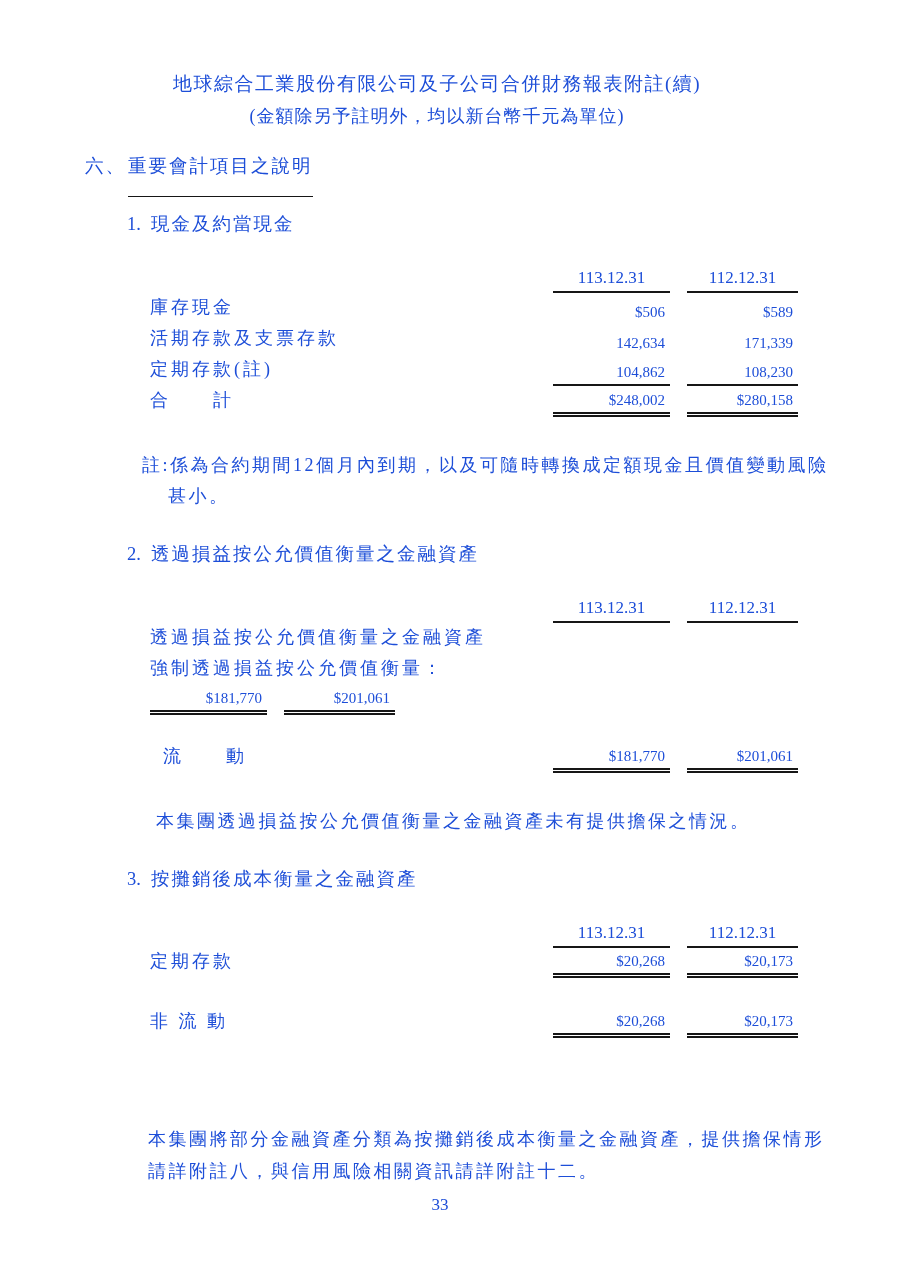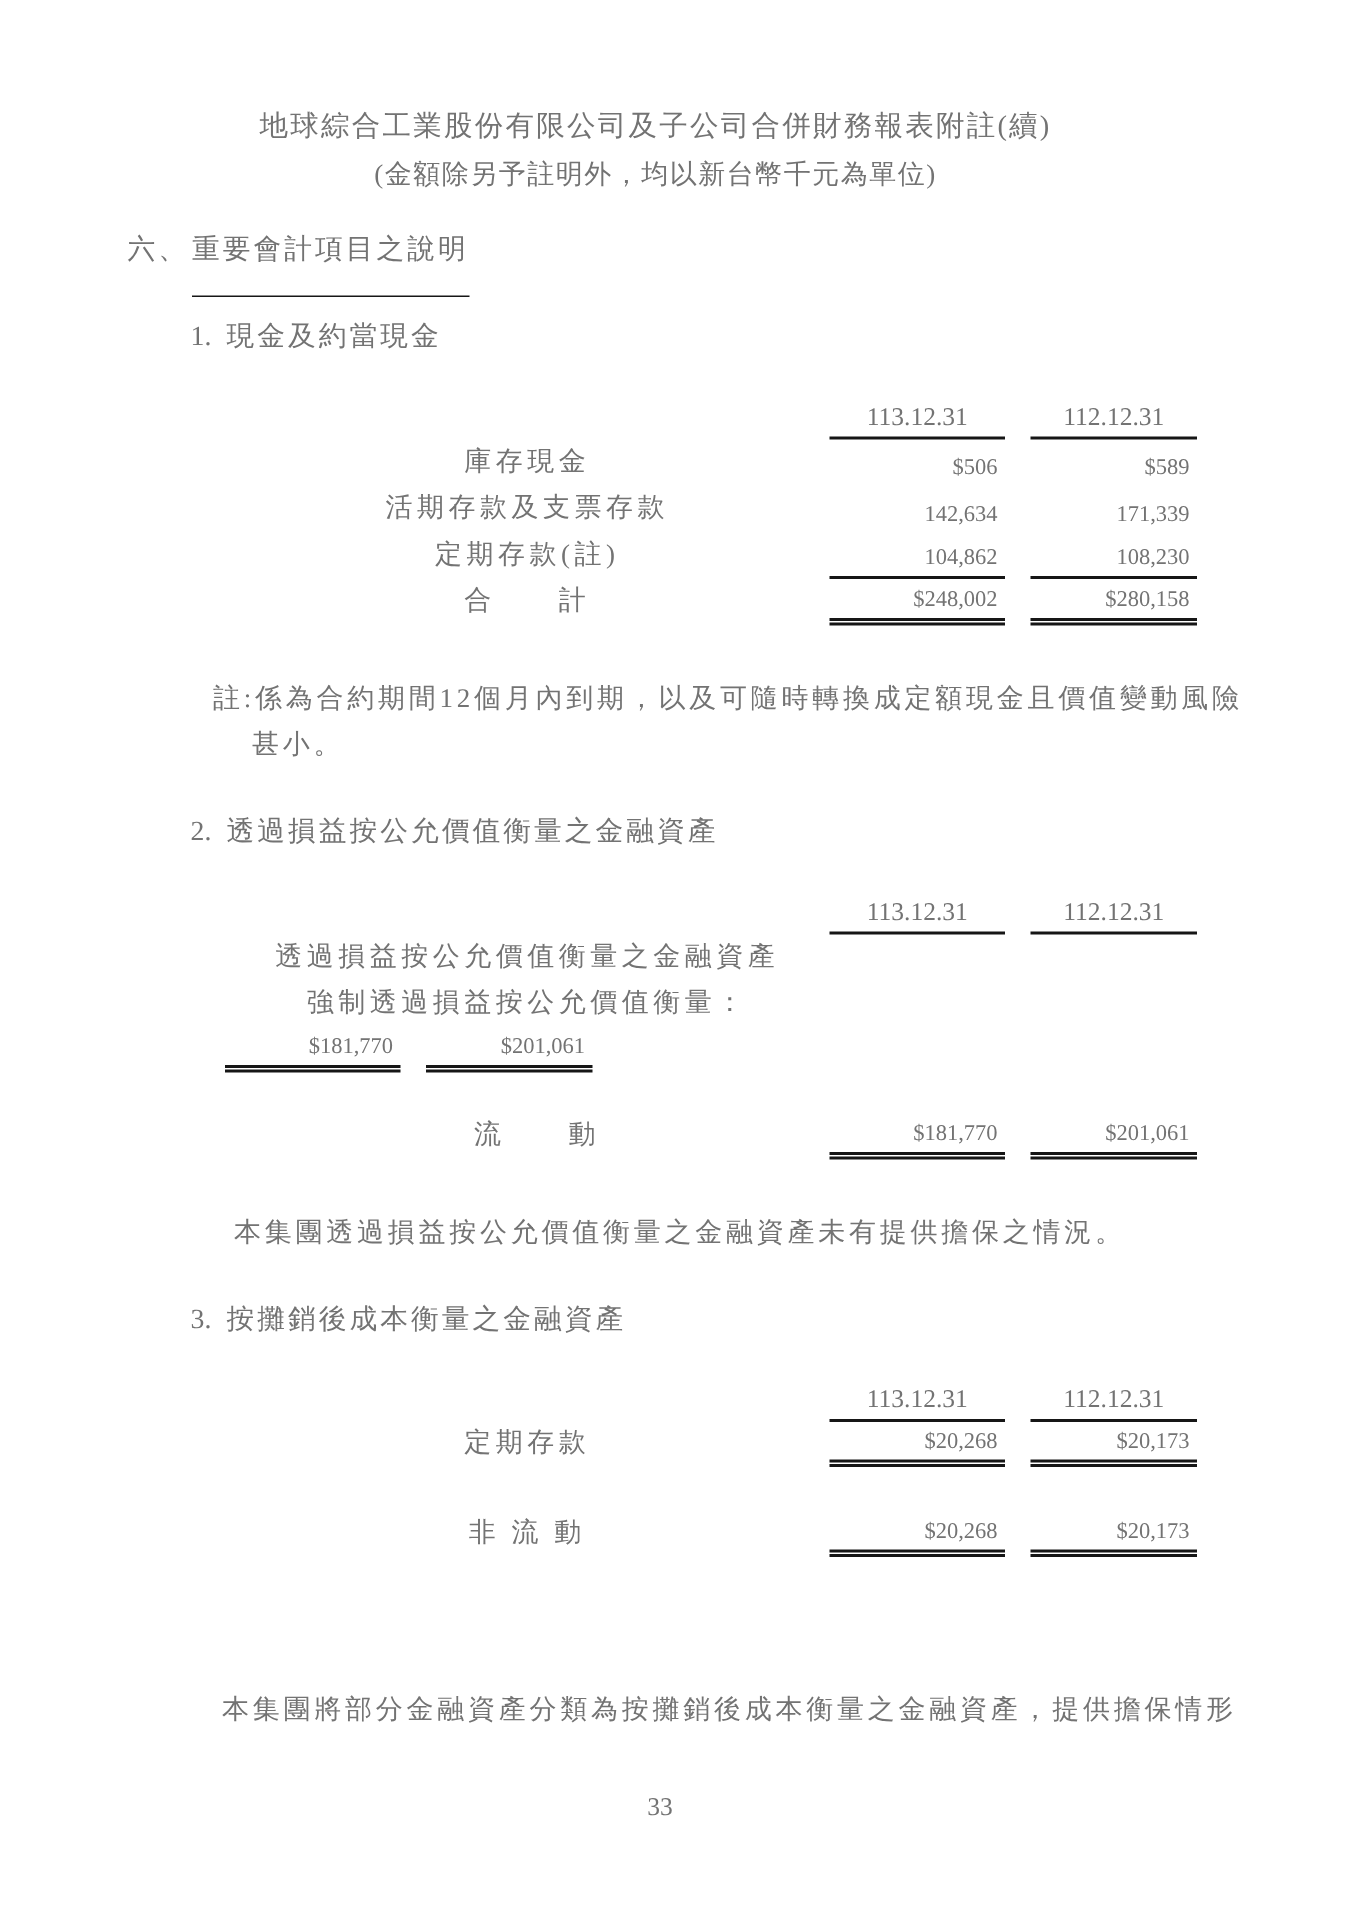--- a/index.html
+++ b/index.html
@@ -2,21 +2,21 @@
 <html><head>
 <meta charset="utf-8">
 <style>
   * { box-sizing: border-box; margin: 0; padding: 0; }
   html, body { background: #ffffff; }
   .page {
     position: relative;
     width: 900px;
     height: 1273px;
     background: #ffffff;
-    color: #737373;
+    color: #1d4ed8;
     font-family: "Liberation Serif", "DejaVu Serif", serif;
     overflow: hidden;
   }
   .abs { position: absolute; }
 
   
   .title1 { top: 71px; left: 0; right: 26px; text-align: center; font-size: 19px; letter-spacing: 1.5px; }
   .title2 { top: 104px; left: 0; right: 26px; text-align: center; font-size: 18px; letter-spacing: 1px; }
 
   .section-head { top: 153px; left: 85px; font-size: 18.5px; letter-spacing: 2px; }
@@ -25,21 +25,21 @@
 
   .item-head { font-size: 18.5px; letter-spacing: 2px; }
   .item-head .it-num { display: inline-block; width: 24px; letter-spacing: 0; }
   .item1-head { top: 211px; left: 127px; }
   .item2-head { top: 541px; left: 127px; }
   .item3-head { top: 866px; left: 127px; }
 
   
   .tbl { position: absolute; left: 150px; width: 648px; }
   .trow { display: flex; align-items: flex-end; }
-  .tlabel { flex: 1; font-size: 18px; letter-spacing: 3px; padding-bottom: 5px; white-space: pre; text-align: center; }
+  .tlabel { flex: 1; font-size: 18px; letter-spacing: 3px; padding-bottom: 5px; white-space: pre; }
   .tlabel.indent { padding-left: 13px; }
   .cell { font-size: 15px; padding-bottom: 3px; }
   .c1 { width: 117px; text-align: right; padding-right: 5px; }
   .cgap { width: 17px; }
   .c2 { width: 111px; text-align: right; padding-right: 5px; }
   .date { text-align: center; padding-right: 0; font-size: 17px; }
   .u  { border-bottom: 2px solid #161616; }
   .uu { border-bottom: 5px double #161616; }
   .h30 { height: 30px; } .h31 { height: 31px; } .h33 { height: 33px; }
   .sp28 { height: 28px; } .sp30 { height: 30px; }
@@ -168,17 +168,18 @@
     <div class="trow h30">
       <div class="tlabel">非 流 動</div>
       <div class="cell c1 uu">$20,268</div>
       <div class="cgap"></div>
       <div class="cell c2 uu">$20,173</div>
     </div>
   </div>
 
   <div class="abs body-text para">
     <div>本集團將部分金融資產分類為按攤銷後成本衡量之金融資產，提供擔保情形</div>
+    <div>請詳附註八，與信用風險相關資訊請詳附註十二。</div>
   </div>
 
   <div class="abs pagenum">33</div>
 
 </div>
 
 </body></html>

